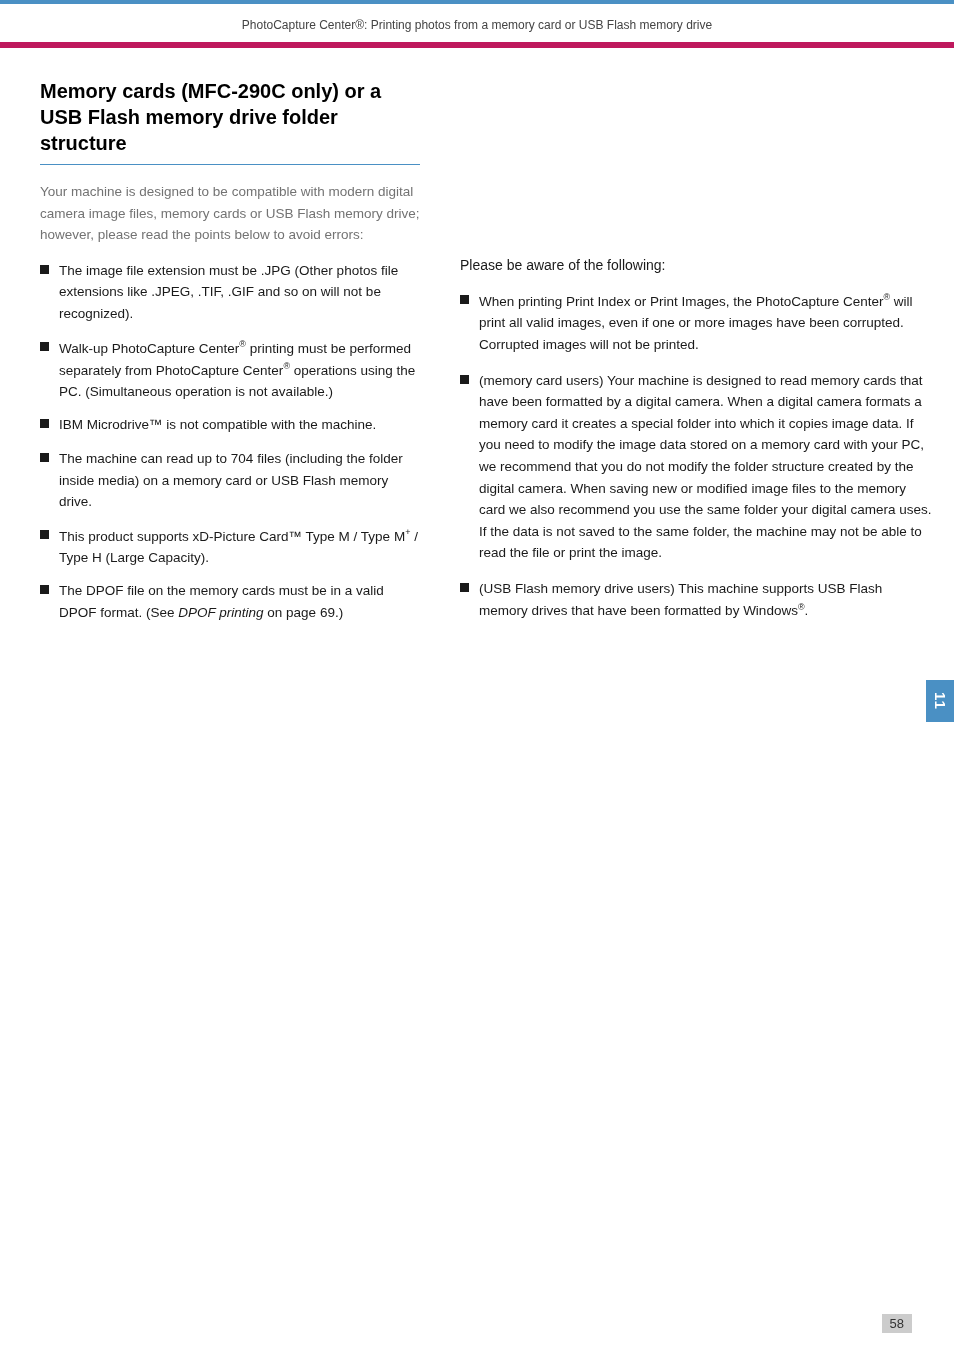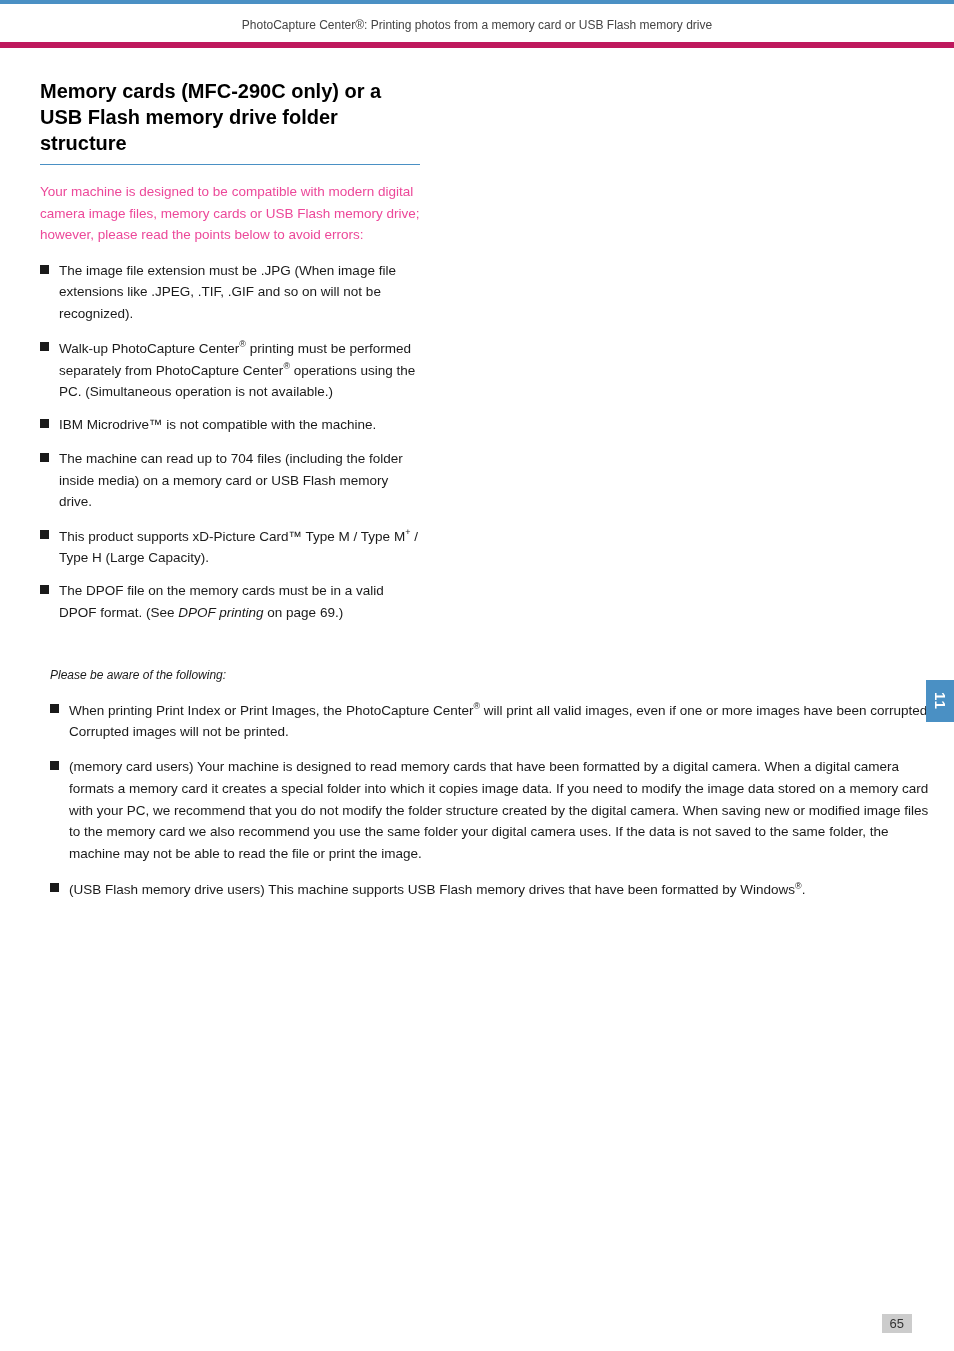--- a/index.html
+++ b/index.html
@@ -32,23 +32,24 @@
       padding: 14px 40px 10px 40px;
       border-bottom: 6px solid #be185d;
       text-align: center;
       font-size: 12px;
       color: #444444;
       margin-top: 4px;
     }
 
     .page-content {
       display: flex;
-      flex-direction: column;
+      flex-direction: row;
       padding: 30px 20px 30px 40px;
       gap: 30px;
+      align-items: flex-end;
     }
 
     .left-column {
       flex: 0 0 380px;
       max-width: 380px;
     }
 
     .right-column {
       flex: 1;
       padding-left: 10px;
@@ -61,21 +62,21 @@
       margin-bottom: 16px;
       color: #000000;
       border-bottom: 1px solid #4a90c4;
       padding-bottom: 8px;
     }
 
     .intro-text {
       font-size: 13.5px;
       line-height: 1.6;
       margin-bottom: 14px;
-      color: #ec4899;
+      color: #737373;
     }
 
     .bullet-list {
       list-style: none;
       padding: 0;
       margin: 0;
     }
 
     .bullet-list li {
       display: flex;
@@ -98,25 +99,24 @@
     .bullet-text {
       flex: 1;
     }
 
     sup {
       font-size: 9px;
       vertical-align: super;
     }
 
     .right-intro {
-      font-size: 12px;
+      font-size: 14px;
       line-height: 1.6;
       margin-bottom: 14px;
       color: #1a1a1a;
-      font-style: italic;
     }
 
     .right-bullet-list {
       list-style: none;
       padding: 0;
       margin: 0;
     }
 
     .right-bullet-list > li {
       display: flex;
@@ -187,21 +187,21 @@
 <div class="page-content">
 
   <div class="left-column">
     <h2 class="section-title">Memory cards (MFC-290C only) or a USB Flash memory drive folder structure</h2>
 
     <p class="intro-text">Your machine is designed to be compatible with modern digital camera image files, memory cards or USB Flash memory drive; however, please read the points below to avoid errors:</p>
 
     <ul class="bullet-list">
       <li>
         <span class="bullet-square"></span>
-        <span class="bullet-text">The image file extension must be .JPG (When image file extensions like .JPEG, .TIF, .GIF and so on will not be recognized).</span>
+        <span class="bullet-text">The image file extension must be .JPG (Other photos file extensions like .JPEG, .TIF, .GIF and so on will not be recognized).</span>
       </li>
       <li>
         <span class="bullet-square"></span>
         <span class="bullet-text">Walk-up PhotoCapture Center<sup>®</sup> printing must be performed separately from PhotoCapture Center<sup>®</sup> operations using the PC. (Simultaneous operation is not available.)</span>
       </li>
       <li>
         <span class="bullet-square"></span>
         <span class="bullet-text">IBM Microdrive™ is not compatible with the machine.</span>
       </li>
       <li>
@@ -246,13 +246,13 @@
         </span>
       </li>
 
     </ul>
   </div>
 
 </div>
 
 <div class="chapter-tab">11</div>
 
-<div class="page-number">65</div>
+<div class="page-number">58</div>
 
 </body></html>

